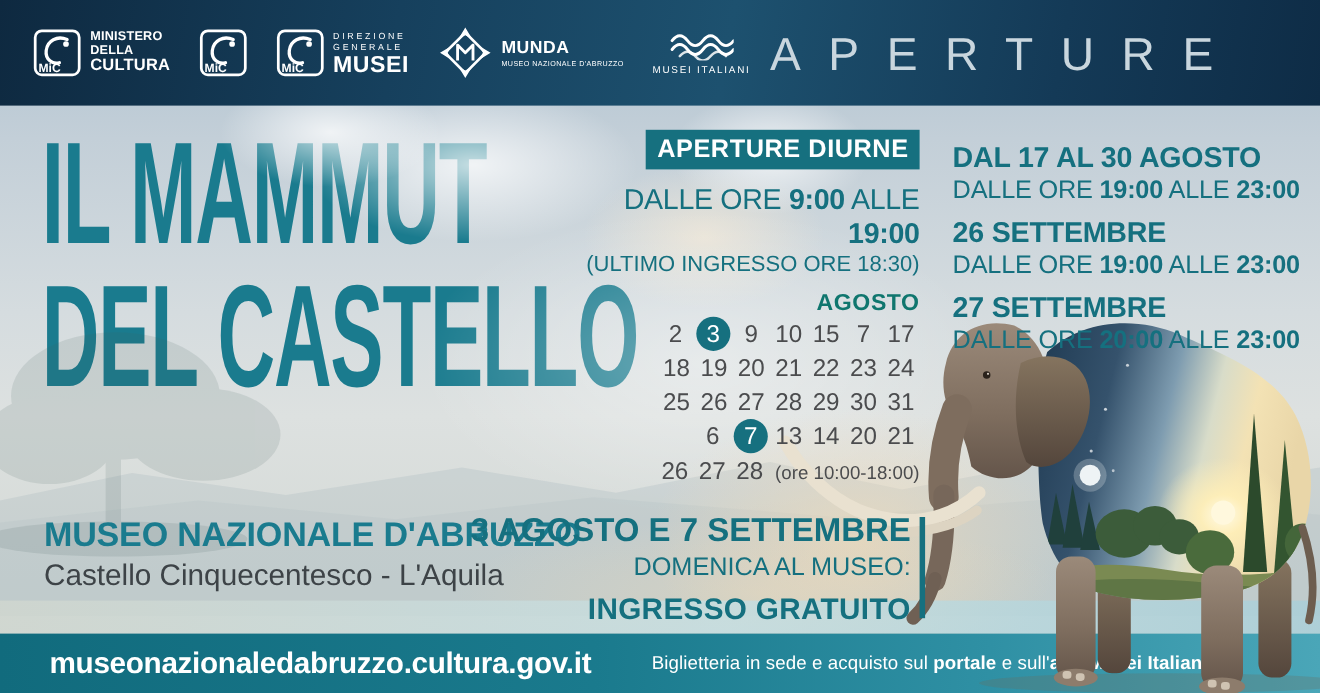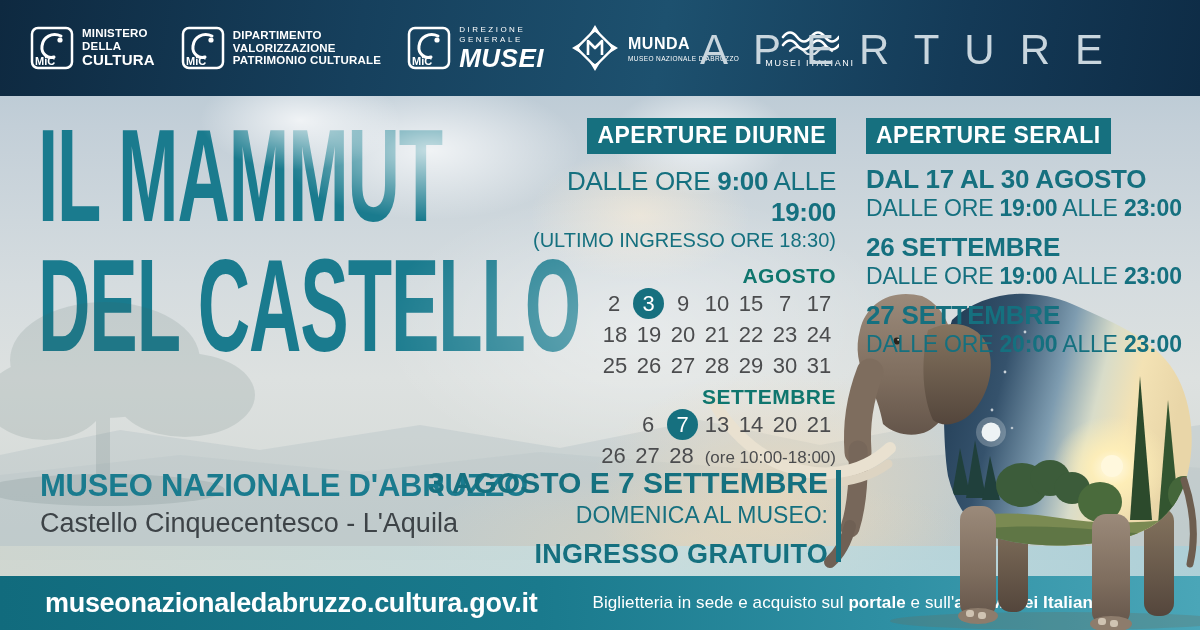--- a/index.html
+++ b/index.html
@@ -10,21 +10,21 @@
 
   
   .topbar { top:0; left:0; width:1200px; height:96px;
     background:linear-gradient(100deg,#0e2940 0%,#16405d 30%,#1d516f 55%,#143a57 80%,#0e2c46 100%);
     z-index:10; }
   .logos { position:absolute; left:30px; top:0; height:96px; display:flex; align-items:center; gap:26px; color:#fff; }
   .logo { display:flex; align-items:center; gap:8px; }
   .logo-lines { font-size:11.5px; font-weight:700; line-height:1.12; letter-spacing:.2px; text-transform:uppercase; }
   .micbox { width:44px; height:44px; flex:0 0 auto; }
   .dg-top { font-size:8px; letter-spacing:2.5px; font-weight:400; line-height:1.25; }
-  .dg-big { font-size:26px; font-weight:700; letter-spacing:.5px; line-height:1;font-style:italic; }
+  .dg-big { font-size:21px; font-weight:700; letter-spacing:.5px; line-height:1; }
   .mi-label { font-size:9px; letter-spacing:1.6px; margin-top:3px; text-align:center; }
   .munda-title { font-size:16px; font-weight:700; letter-spacing:.5px; }
   .munda-sub { font-size:6.5px; letter-spacing:.4px; margin-top:2px; }
   .aperture-word { position:absolute; right:72px; top:26px; font-size:42px; font-weight:400;
     letter-spacing:25px; color:#c9d6de; }
 
   
   .title-line { position:absolute; left:38px; color:#1a7b8e; font-weight:700; font-size:132px;
     line-height:1; white-space:nowrap; transform:scaleX(.55); transform-origin:left top; letter-spacing:-2px; }
   #title1 { top:110px; } #title2 { top:240px; }
@@ -132,25 +132,20 @@
       </div>
     </div>
 
     <div class="logo">
       <svg class="micbox" viewBox="0 0 44 44">
         <rect x="2" y="2" width="40" height="40" rx="6" fill="none" stroke="#fff" stroke-width="2.5"></rect>
         <path d="M31 10 c-9 -4 -18 1 -19 10 c-1 8 6 13 12 11" fill="none" stroke="#fff" stroke-width="3" stroke-linecap="round"></path>
         <circle cx="30" cy="14" r="2.6" fill="#fff"></circle>
         <text x="5" y="39" font-size="11" font-weight="bold" fill="#fff" font-family="Liberation Sans, sans-serif">MiC</text>
       </svg>
-      <div class="logo-lines">
-        <div>DIPARTIMENTO</div>
-        <div>VALORIZZAZIONE</div>
-        <div>PATRIMONIO CULTURALE</div>
-      </div>
     </div>
 
     <div class="logo">
       <svg class="micbox" viewBox="0 0 44 44">
         <rect x="2" y="2" width="40" height="40" rx="6" fill="none" stroke="#fff" stroke-width="2.5"></rect>
         <path d="M31 10 c-9 -4 -18 1 -19 10 c-1 8 6 13 12 11" fill="none" stroke="#fff" stroke-width="3" stroke-linecap="round"></path>
         <circle cx="30" cy="14" r="2.6" fill="#fff"></circle>
         <text x="5" y="39" font-size="11" font-weight="bold" fill="#fff" font-family="Liberation Sans, sans-serif">MiC</text>
       </svg>
       <div>
@@ -197,32 +192,30 @@
   <div class="calrow">
     <span class="day">2</span><span class="day circ">3</span><span class="day">9</span><span class="day">10</span><span class="day">15</span><span class="day">7</span><span class="day">17</span>
   </div>
   <div class="calrow">
     <span class="day">18</span><span class="day">19</span><span class="day">20</span><span class="day">21</span><span class="day">22</span><span class="day">23</span><span class="day">24</span>
   </div>
   <div class="calrow">
     <span class="day">25</span><span class="day">26</span><span class="day">27</span><span class="day">28</span><span class="day">29</span><span class="day">30</span><span class="day">31</span>
   </div>
 
-  <div class="month" style="margin-top:4px;">SETTEMBRE</div>
   <div class="calrow">
     <span class="day">6</span><span class="day circ">7</span><span class="day">13</span><span class="day">14</span><span class="day">20</span><span class="day">21</span>
   </div>
   <div class="calrow">
     <span class="day">26</span><span class="day">27</span><span class="day">28</span>
     <span class="note">(ore 10:00-18:00)</span>
   </div>
 </div>
 
 <div class="abs serali">
-  <span class="badge">APERTURE SERALI</span>
 
   <div class="sdate">DAL 17 AL 30 AGOSTO</div>
   <div class="stime"><span>DALLE ORE </span><span class="b">19:00</span><span> ALLE </span><span class="b">23:00</span></div>
 
   <div class="sdate">26 SETTEMBRE</div>
   <div class="stime"><span>DALLE ORE </span><span class="b">19:00</span><span> ALLE </span><span class="b">23:00</span></div>
 
   <div class="sdate">27 SETTEMBRE</div>
   <div class="stime"><span>DALLE ORE </span><span class="b">20:00</span><span> ALLE </span><span class="b">23:00</span></div>
 </div>

